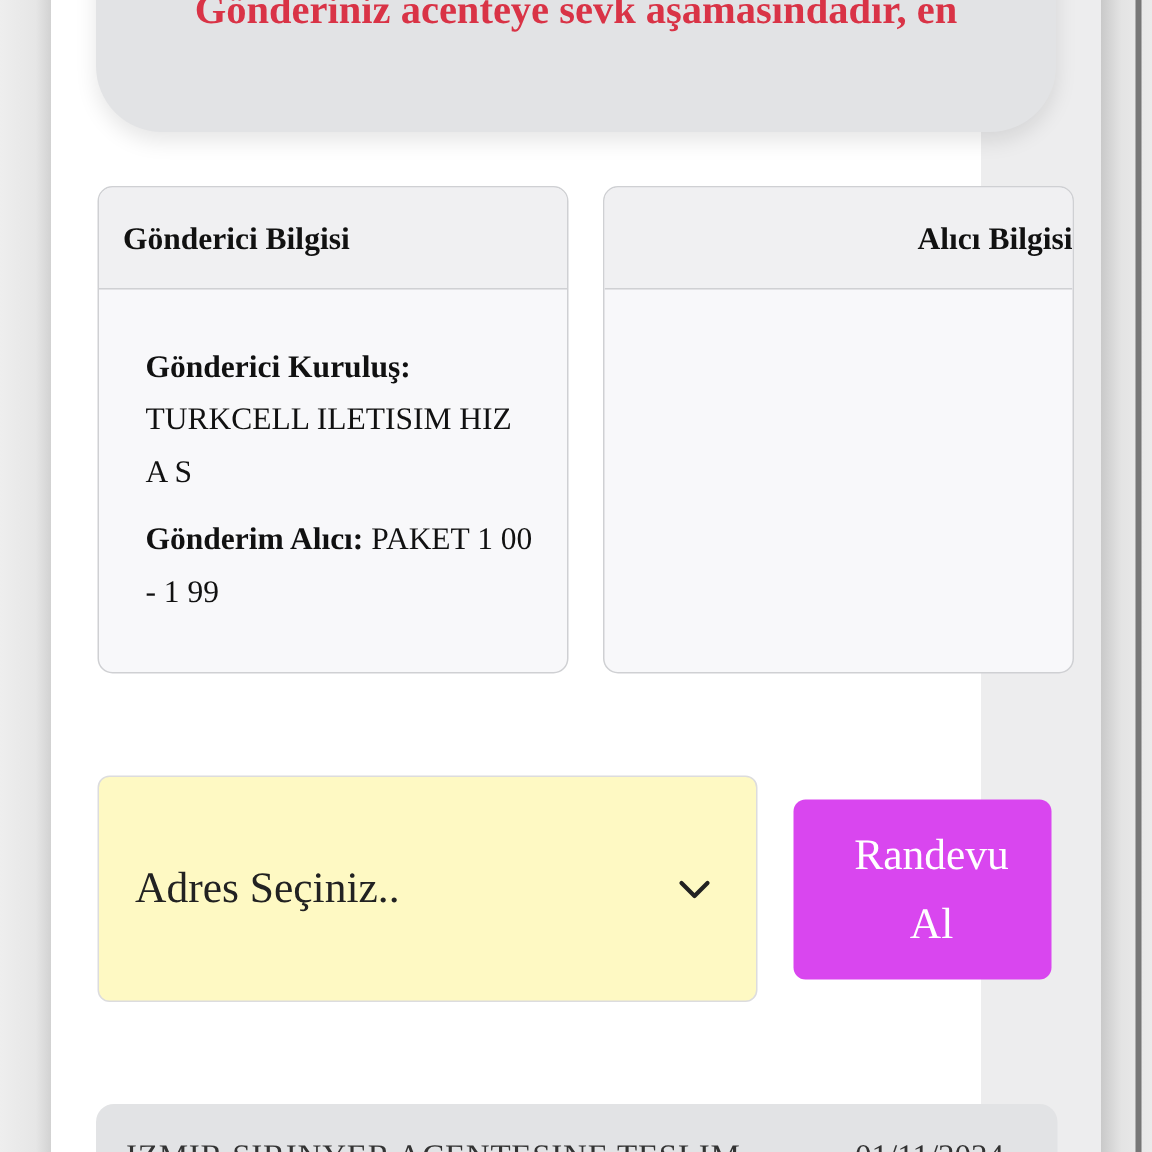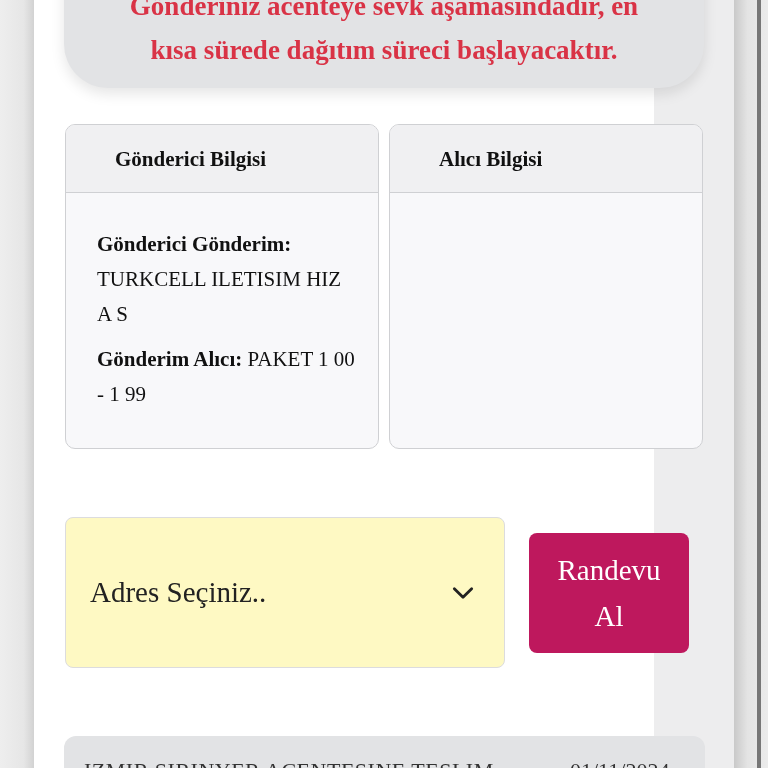--- a/index.html
+++ b/index.html
@@ -31,47 +31,47 @@
     line-height:44px;
   }
   .alert .l1 { position:absolute; left:0; right:0; top:44px; }
   .alert .l2 { position:absolute; left:0; right:0; top:88px; }
   .card {
     position:absolute; top:124px; width:314px; height:325px;
     background:#f8f8fa; border:1.5px solid #cfd0d3; border-radius:10px;
     box-sizing:border-box; overflow:hidden;
   }
   .card.sender { left:31px; }
-  .card.receiver { left:355px; }
+  .card.receiver { left:368px;text-align:right; }
   .card-header {
     height:68px; background:#f0f0f2; border-bottom:1.5px solid #cfd0d3;
-    padding-left:49px; box-sizing:border-box;
+    padding-left:16px; box-sizing:border-box;
     font-weight:bold; font-size:21px; line-height:68px;
   }
   .card-body {
     padding:34px 20px 0 31px; font-size:21px; line-height:35px;
   }
   .field { margin-bottom:10px; }
   .field b { font-weight:bold; }
   .select-box {
     position:absolute; left:31px; top:517px; width:440px; height:151px;
     border:1.5px solid #dcdcde; border-radius:8px; box-sizing:border-box;
     background:#fef9c3;
   }
   .select-box .val {
     position:absolute; left:24px; top:56px; font-size:29px; line-height:36px; color:#222;
   }
   .select-box .chev {
     position:absolute; left:384px; top:62px; width:26px; height:26px;
   }
   .btn {
     position:absolute; left:495px; top:533px; width:160px; height:120px;
-    background:#be185d; border-radius:8px; color:#fff;
+    background:#d946ef; border-radius:8px; color:#fff;
     font-size:29px; line-height:46px; text-align:center;
-    display:flex; align-items:center; justify-content:center;
+    display:flex; align-items:center; justify-content:center;padding-left:12px;
   }
   .history {
     position:absolute; left:30px; top:736px; width:641px; height:60px;
     background:#e2e3e5; border-radius:12px;
   }
   .history .name {
     position:absolute; left:20px; top:22px; font-size:22px; color:#333; letter-spacing:0.5px;
   }
   .history .date {
     position:absolute; left:506px; top:22px; font-size:22px; color:#333;
@@ -81,28 +81,27 @@
 <body>
 
 <div class="left-bg"></div>
 <div class="right-bg"></div>
 <div class="right-bar"></div>
 
 <div class="page">
 
   <div class="alert">
     <div class="l1">Gönderiniz acenteye sevk aşamasındadır, en</div>
-    <div class="l2">kısa sürede dağıtım süreci başlayacaktır.</div>
   </div>
 
   <div class="card sender">
     <div class="card-header">Gönderici Bilgisi</div>
     <div class="card-body">
       <div class="field">
-        <b>Gönderici Gönderim:</b>
+        <b>Gönderici Kuruluş:</b>
         <span>TURKCELL ILETISIM HIZ A S</span>
       </div>
       <div class="field">
         <b>Gönderim Alıcı:</b>
         <span>PAKET 1 00 - 1 99</span>
       </div>
     </div>
   </div>
 
   <div class="card receiver">

